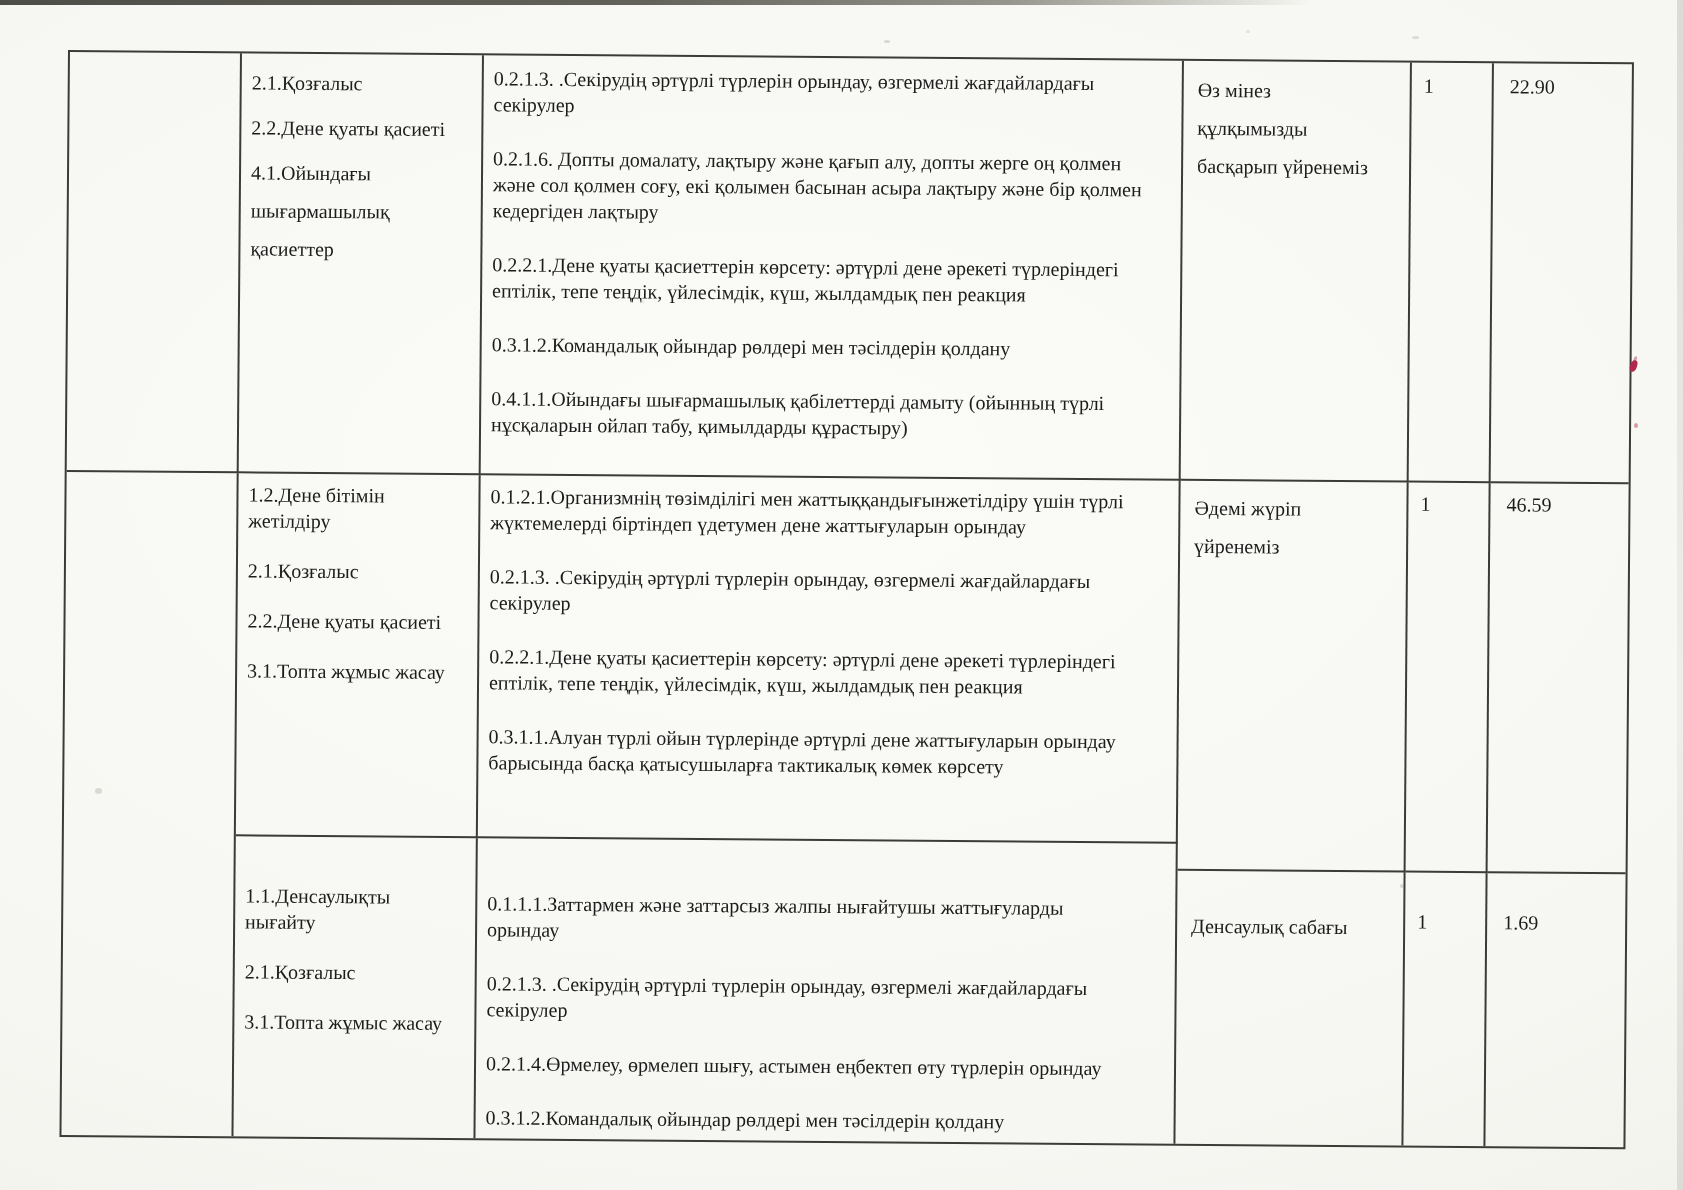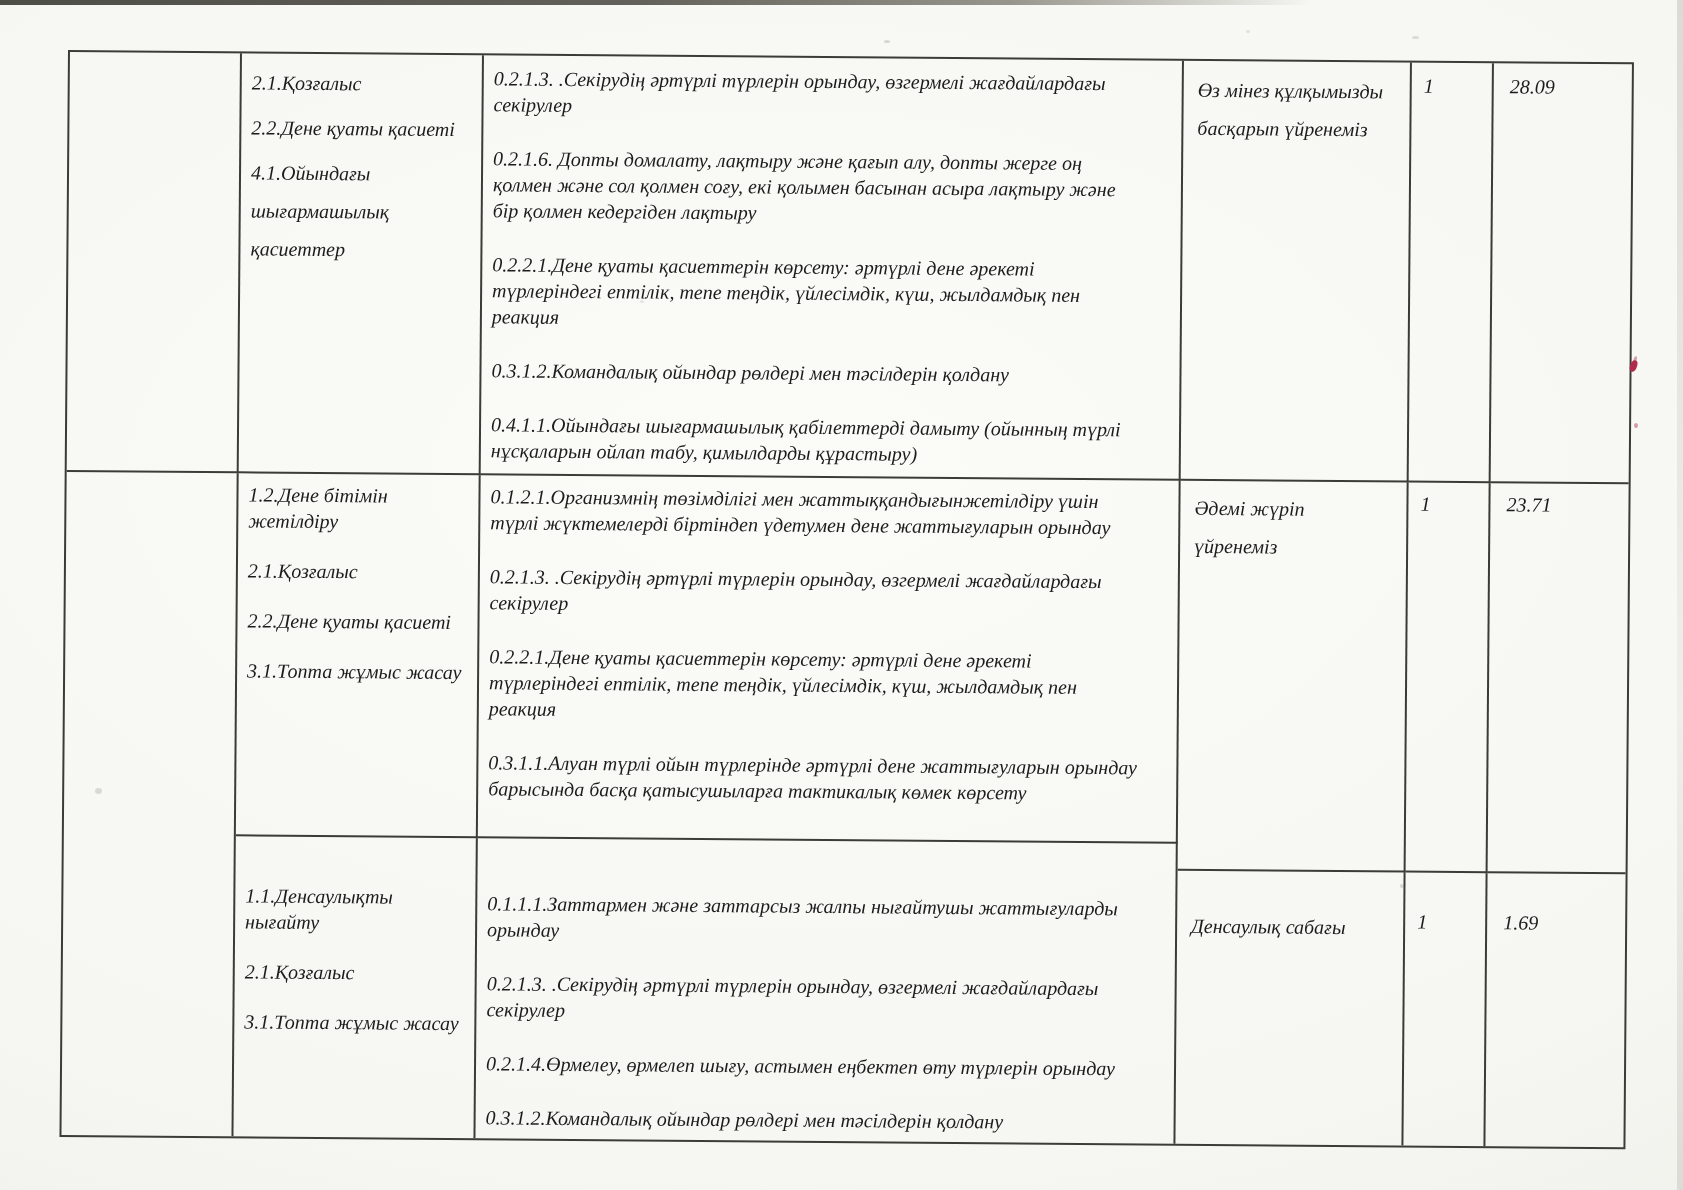--- a/index.html
+++ b/index.html
@@ -10,21 +10,20 @@
   }
   html,body{margin:0;padding:0;}
   body{
     width:1683px;height:1190px;overflow:hidden;position:relative;
     font-family:"Liberation Serif","DejaVu Serif",serif;
     background:#e9e9e3;
   }
   .page{
     position:absolute;inset:0;
     background:radial-gradient(ellipse 130% 105% at 46% 40%, #fbfbf8 0%, var(--paper) 55%, #ebebe5 100%);
-    font-style:italic;
   }
   
   .edge-strip-top{
     position:absolute;left:0;top:0;width:1683px;height:5px;
     background:linear-gradient(90deg,#4e4e48 0%,#62625a 38%,#96968c 60%,rgba(246,246,242,0) 78%);
   }
   .edge-strip-right{
     position:absolute;right:0;top:0;width:6px;height:1190px;
     background:linear-gradient(180deg,rgba(140,140,130,.25),rgba(140,140,130,.08) 60%,rgba(140,140,130,.22));
   }
@@ -124,21 +123,21 @@
 
     <div class="cell theme t1 b-r b-b">
       <div>Өз мінез құлқымызды басқарып үйренеміз</div>
     </div>
 
     <div class="cell hours h1 b-r b-b">
       <div>1</div>
     </div>
 
     <div class="cell date d1 b-b">
-      <div>28.09</div>
+      <div>22.90</div>
     </div>
 
     <div class="cell e2 b-r"></div>
 
     <div class="cell areas a2 pt-sm b-r b-b">
       <p>1.2.Дене бітімін жетілдіру</p>
       <p>2.1.Қозғалыс</p>
       <p>2.2.Дене қуаты қасиеті</p>
       <p>3.1.Топта жұмыс жасау</p>
     </div>
@@ -152,21 +151,21 @@
 
     <div class="cell theme t2 pt-sm b-r b-b">
       <div>Әдемі жүріп үйренеміз</div>
     </div>
 
     <div class="cell hours h2 pt-sm b-r b-b">
       <div>1</div>
     </div>
 
     <div class="cell date d2 pt-sm b-b">
-      <div>23.71</div>
+      <div>46.59</div>
     </div>
 
     <div class="cell areas a3 b-r">
       <p>1.1.Денсаулықты нығайту</p>
       <p>2.1.Қозғалыс</p>
       <p>3.1.Топта жұмыс жасау</p>
     </div>
 
     <div class="cell obj o3 b-r">
       <p>0.1.1.1.Заттармен және заттарсыз жалпы нығайтушы жаттығуларды орындау</p>

